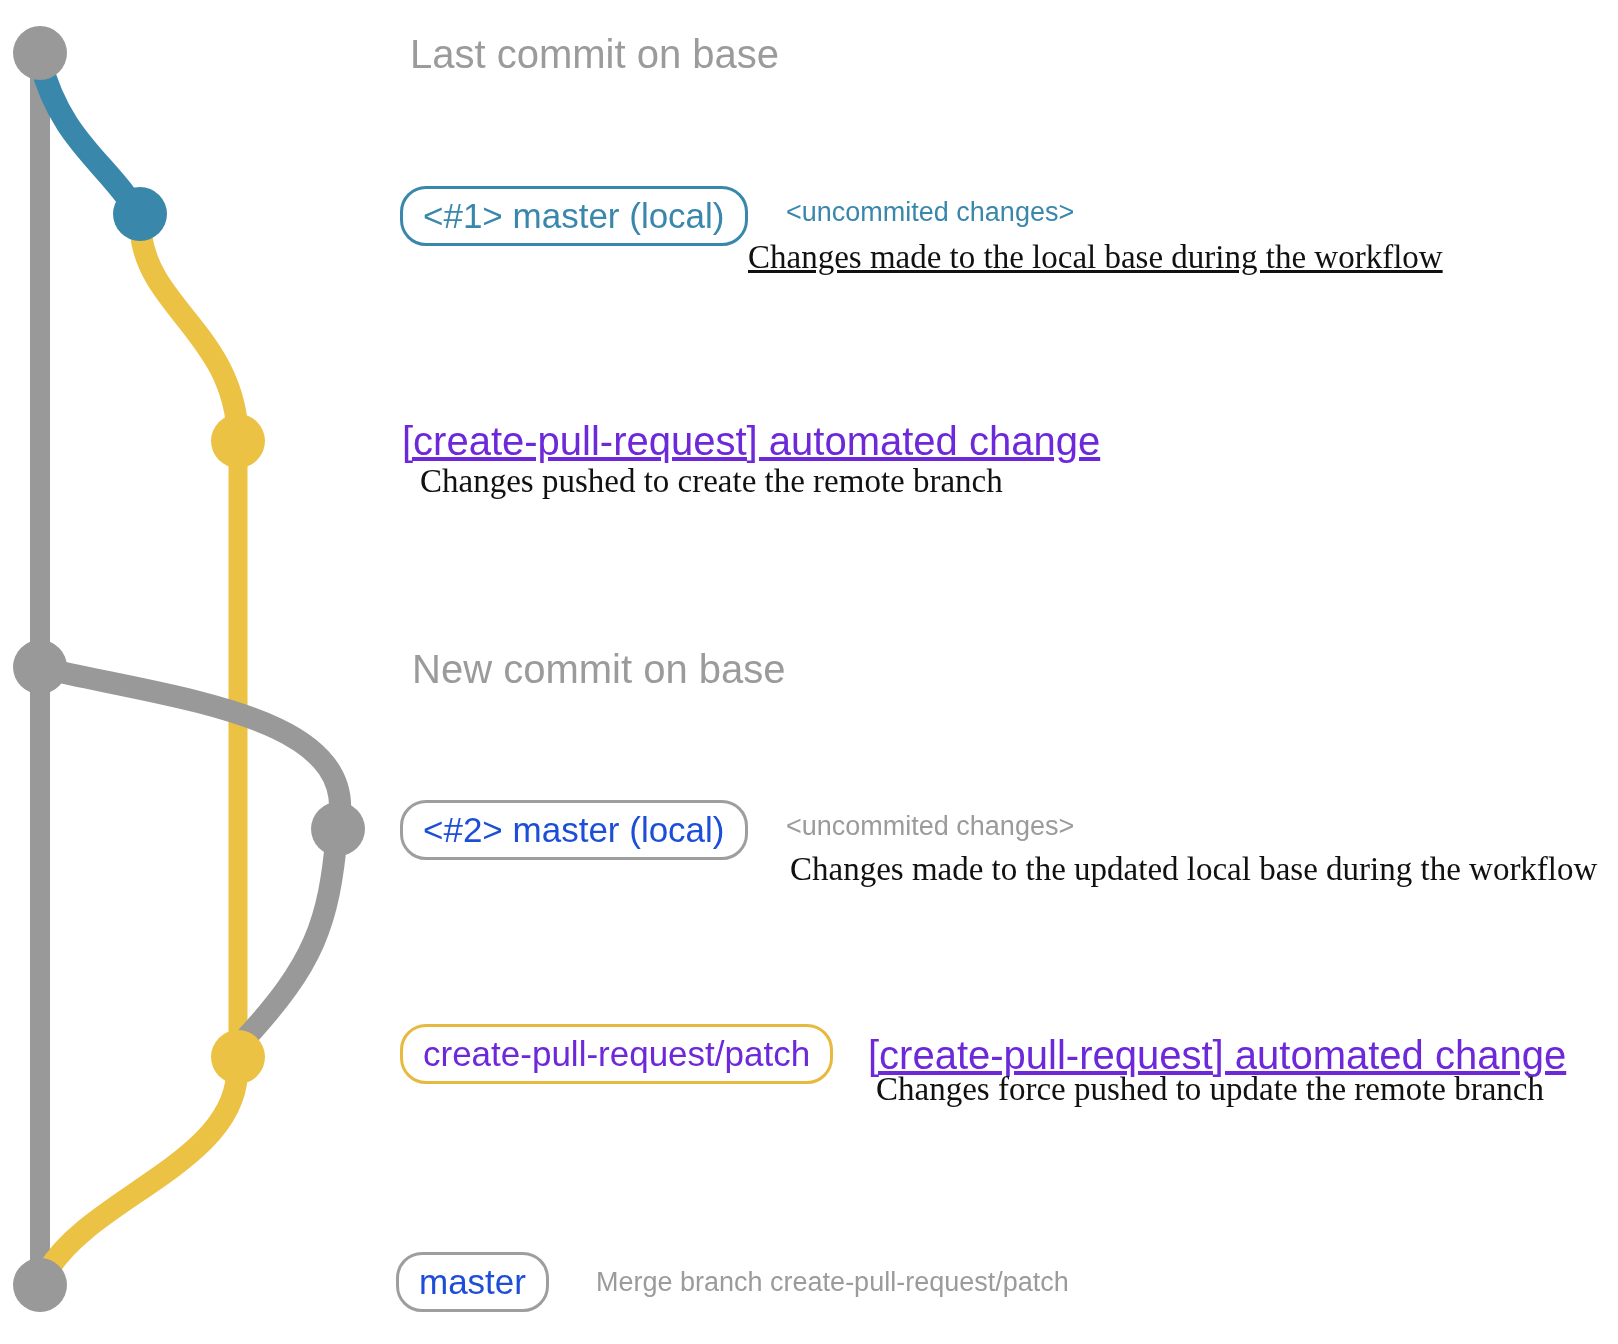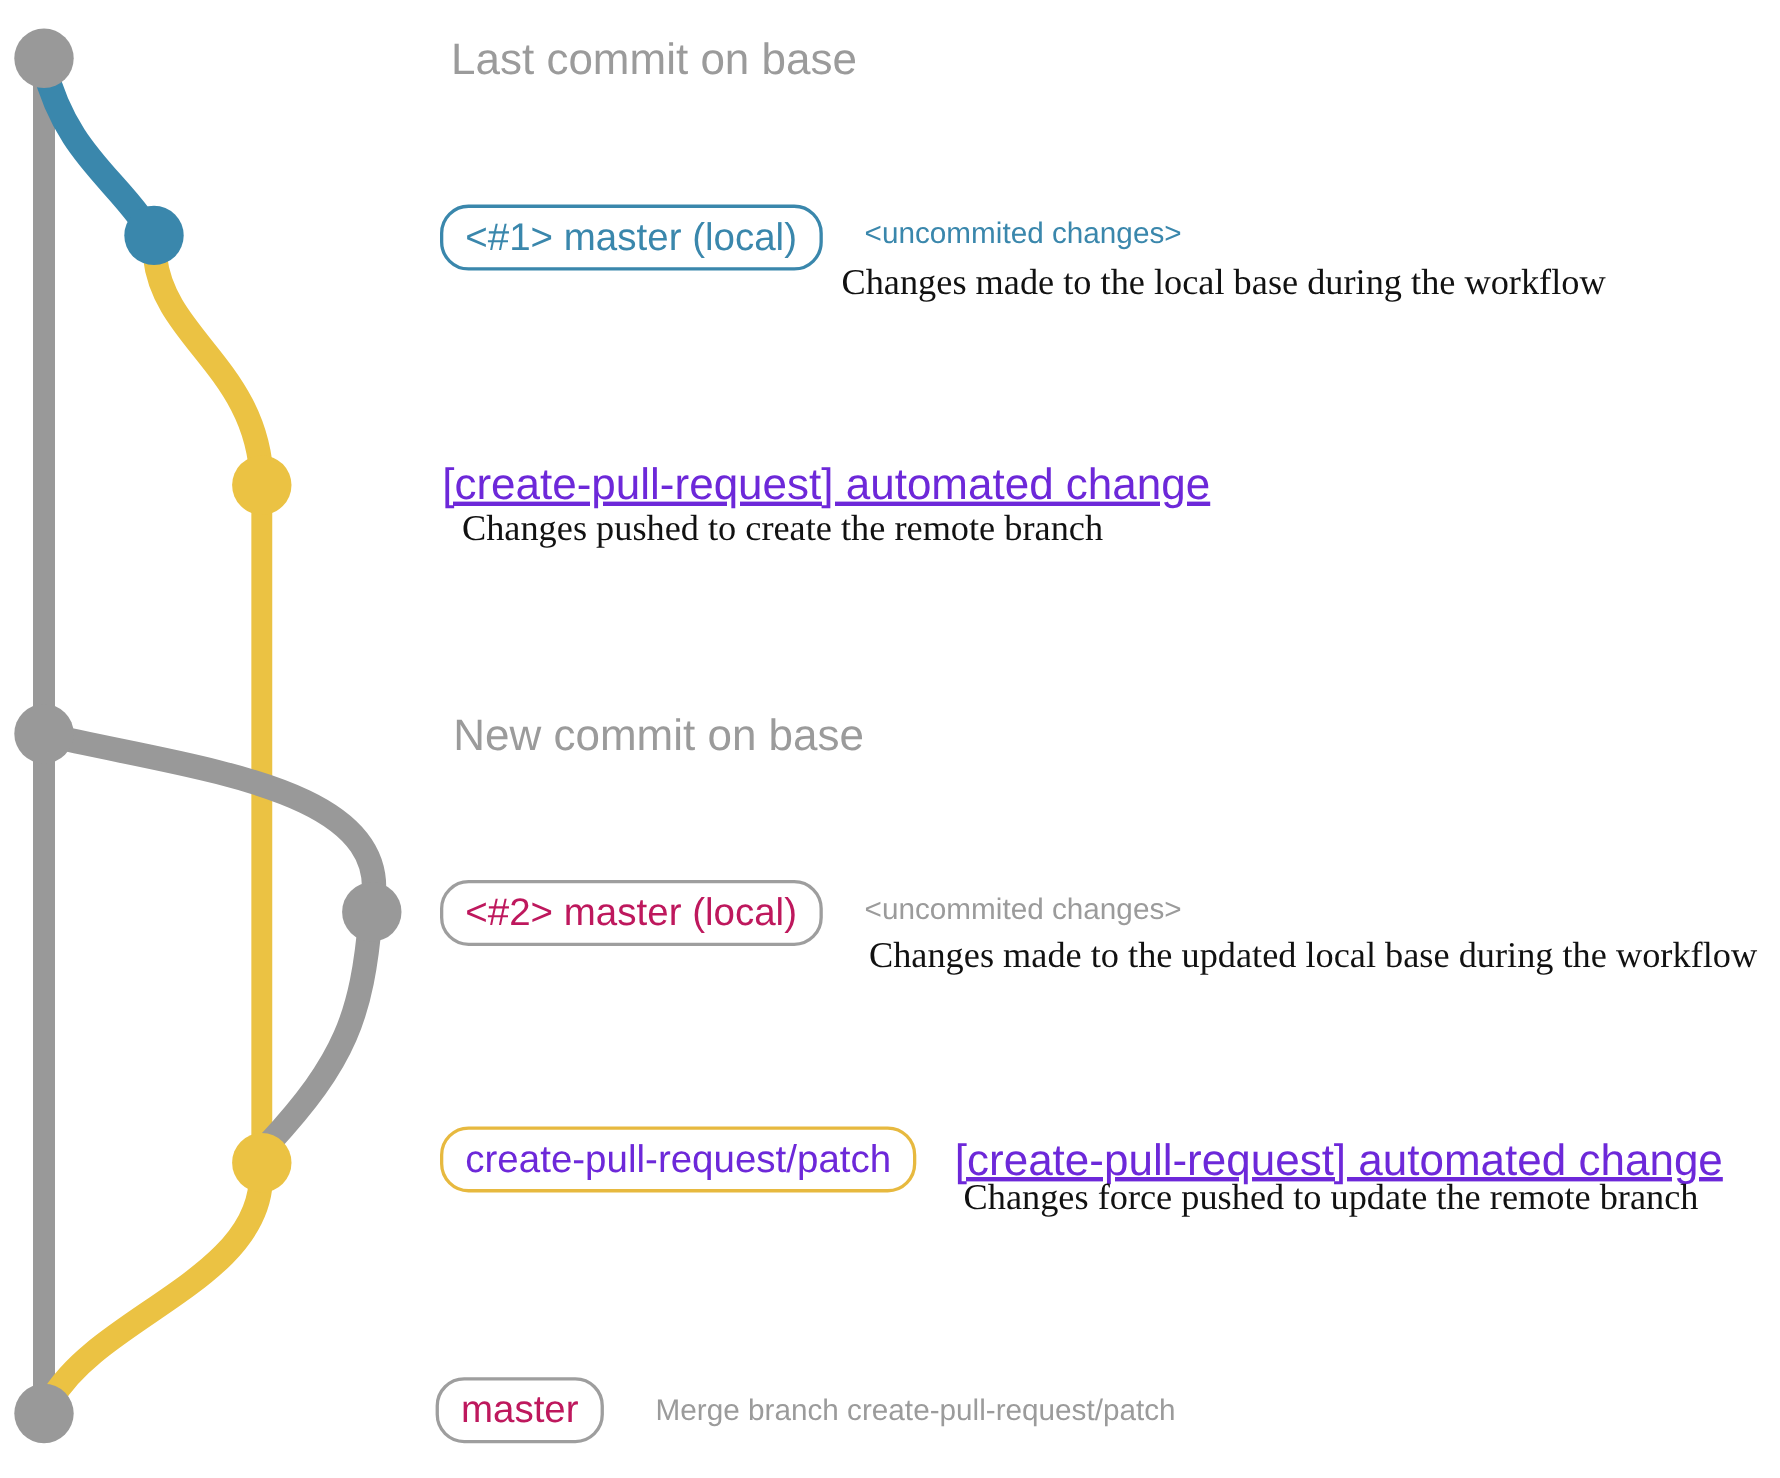--- a/index.html
+++ b/index.html
@@ -32,21 +32,21 @@
   .badge {
     display: inline-block;
     font-size: 35px;
     line-height: 42px;
     padding: 6px 20px;
     border: 3px solid;
     border-radius: 26px;
     background: #ffffff;
   }
   .badge.blue   { color: #3a87ac; border-color: #3a87ac; }
-  .badge.gray   { color: #be185d; border-color: #9e9e9e; }
+  .badge.gray   { color: #1d4ed8; border-color: #9e9e9e; }
   .badge.yellow { color: #6d28d9; border-color: #e7b93f; }
 </style>
 </head>
 <body>
 
 <div class="canvas">
 
   <svg class="graph-svg" width="1618" height="1344" viewBox="0 0 1618 1344">
 
     <path d="M40 53 V1285" fill="none" stroke-width="20" stroke="#999999"></path>
@@ -69,21 +69,21 @@
     <circle cx="40" cy="667" r="27" fill="#999999"></circle>
     <circle cx="338" cy="829" r="27" fill="#999999"></circle>
     <circle cx="238" cy="1057" r="27" fill="#ebc243"></circle>
     <circle cx="40" cy="1285" r="27" fill="#999999"></circle>
   </svg>
 
   <div class="abs title" style="left:410px; top:31px;">Last commit on base</div>
 
   <div class="abs badge blue" style="left:400px; top:186px;">&lt;#1&gt; master (local)</div>
   <div class="abs headline hl-blue" style="left:786px; top:190px;">&lt;uncommited changes&gt;</div>
-  <div class="abs note" style="left:765px; top:238px;">Changes made to the local base during the workflow</div>
+  <div class="abs note" style="left:748px; top:238px;text-decoration:underline;">Changes made to the local base during the workflow</div>
 
   <div class="abs headline big hl-yellow" style="left:402px; top:418px;">[create-pull-request] automated change</div>
   <div class="abs note" style="left:420px; top:462px;">Changes pushed to create the remote branch</div>
 
   <div class="abs title" style="left:412px; top:646px;">New commit on base</div>
 
   <div class="abs badge gray" style="left:400px; top:800px;">&lt;#2&gt; master (local)</div>
   <div class="abs headline hl-gray" style="left:786px; top:804px;">&lt;uncommited changes&gt;</div>
   <div class="abs note" style="left:790px; top:850px;">Changes made to the updated local base during the workflow</div>
 

